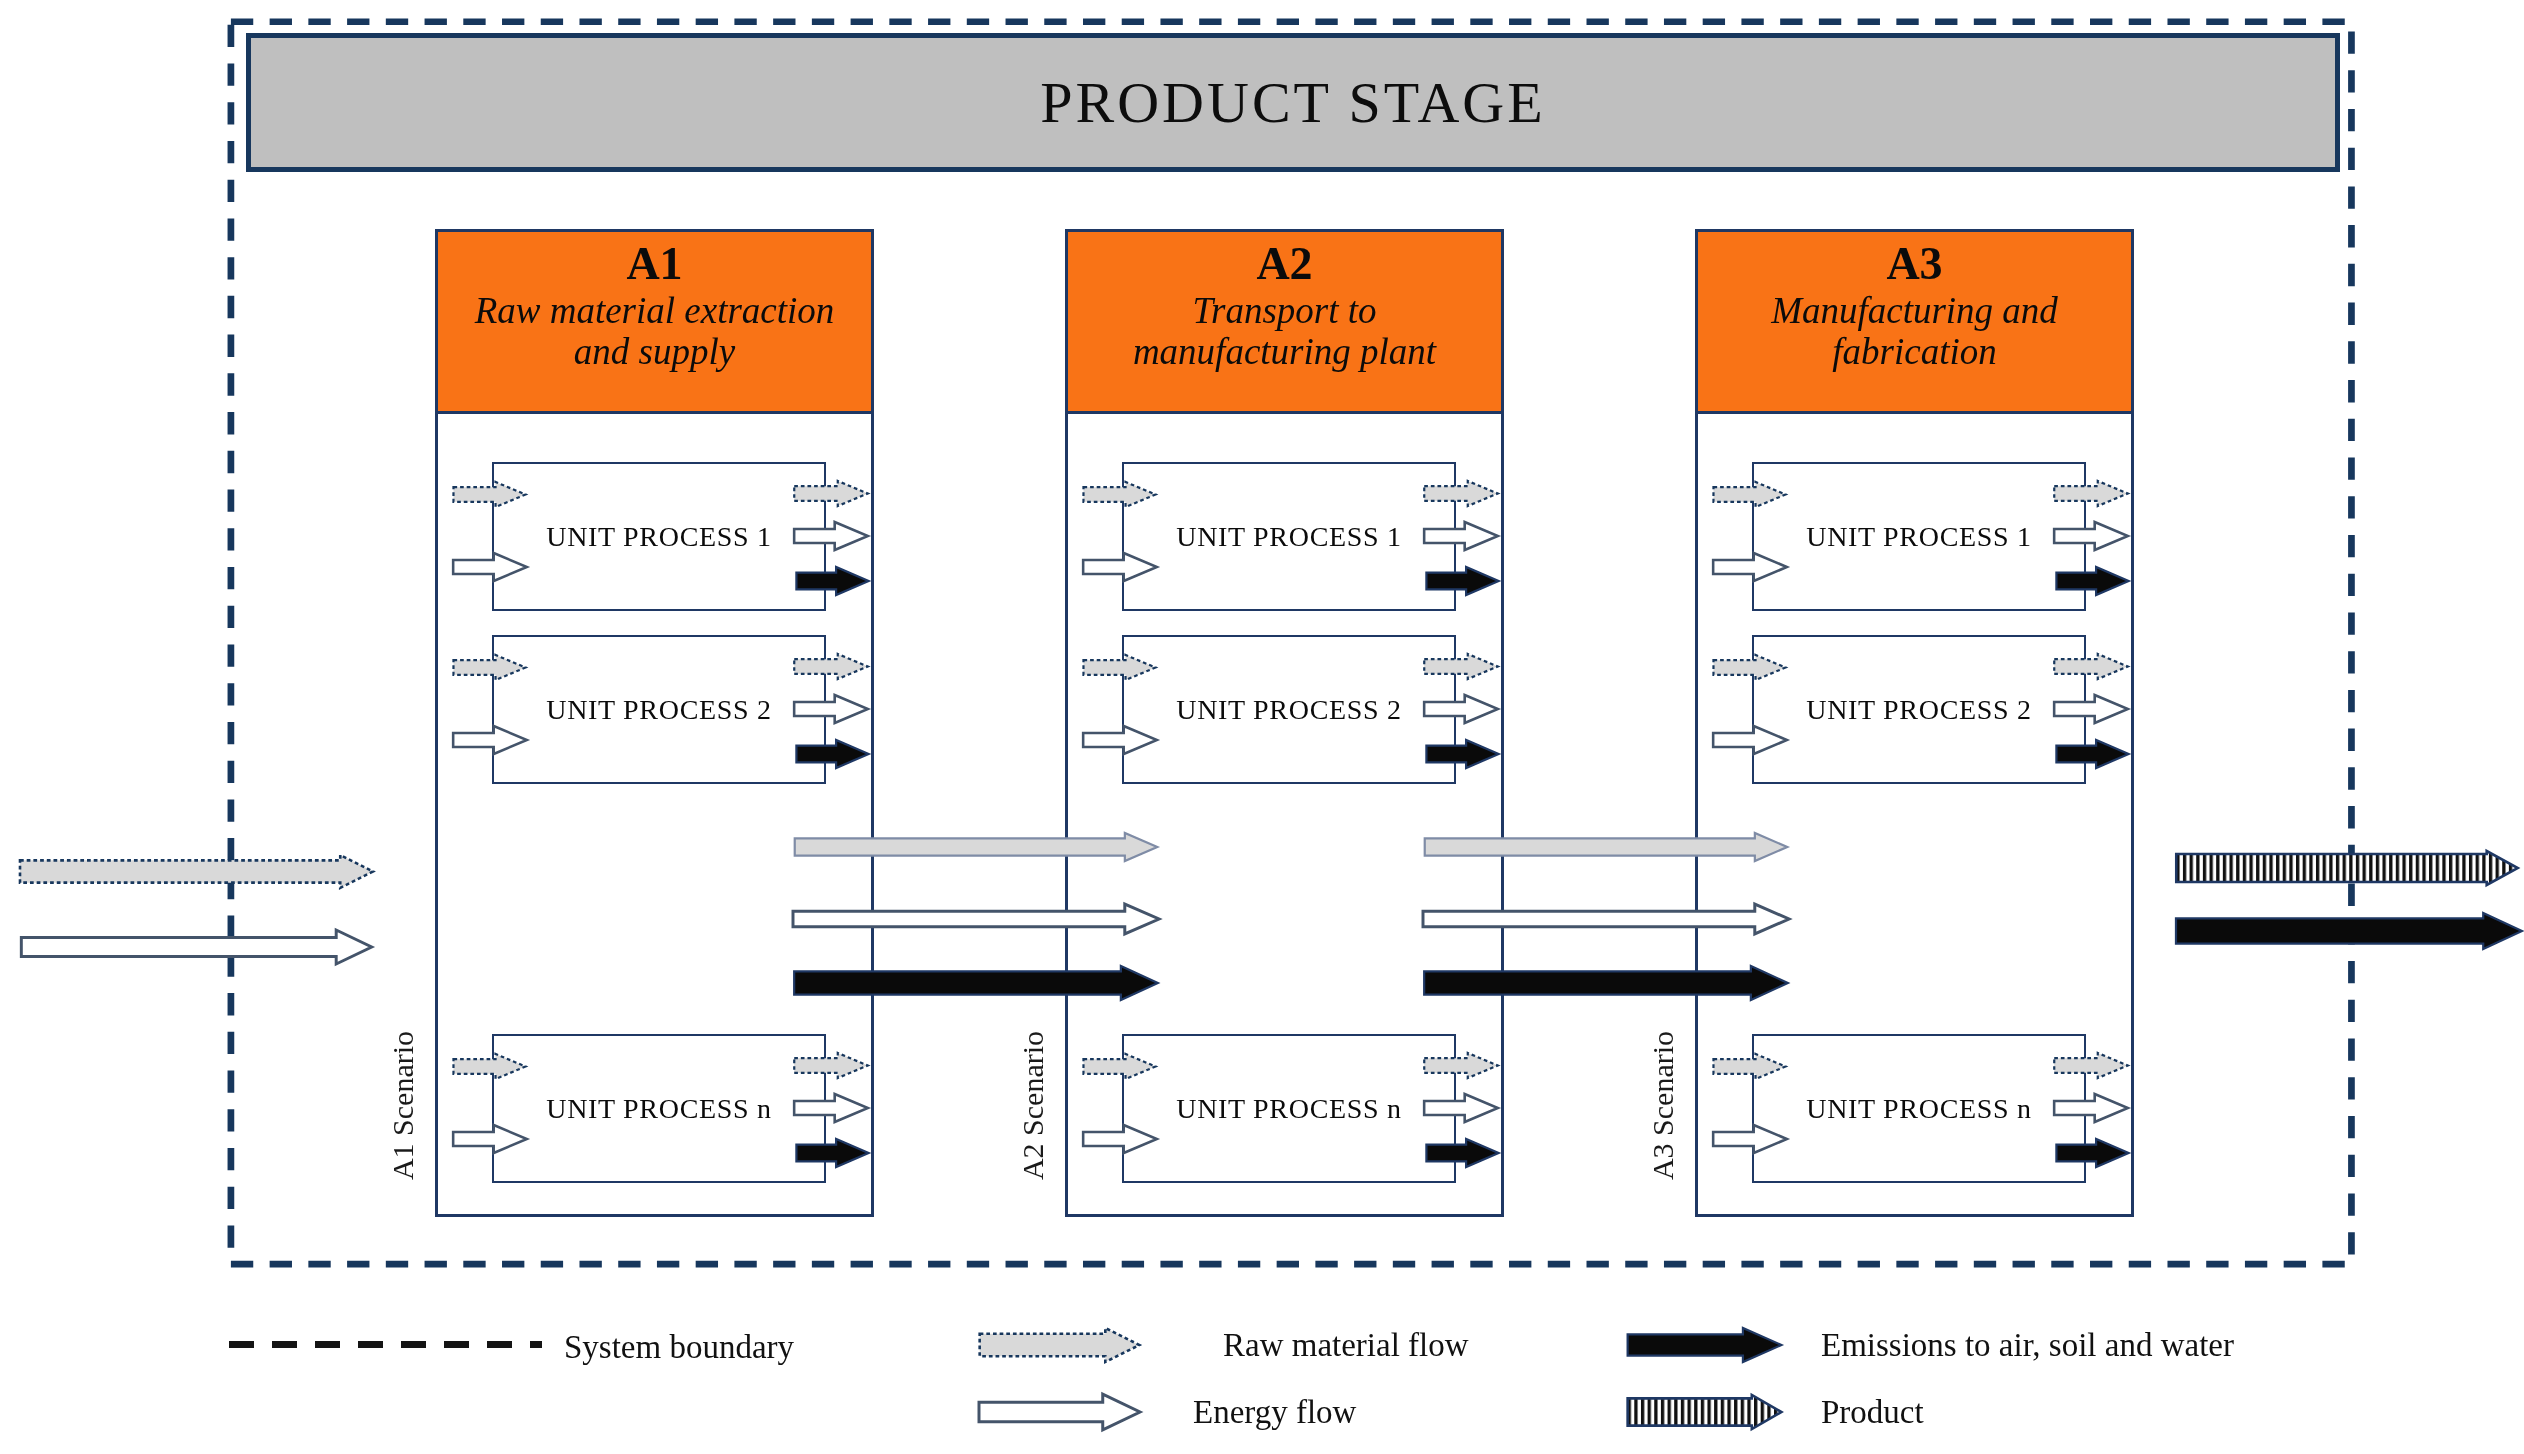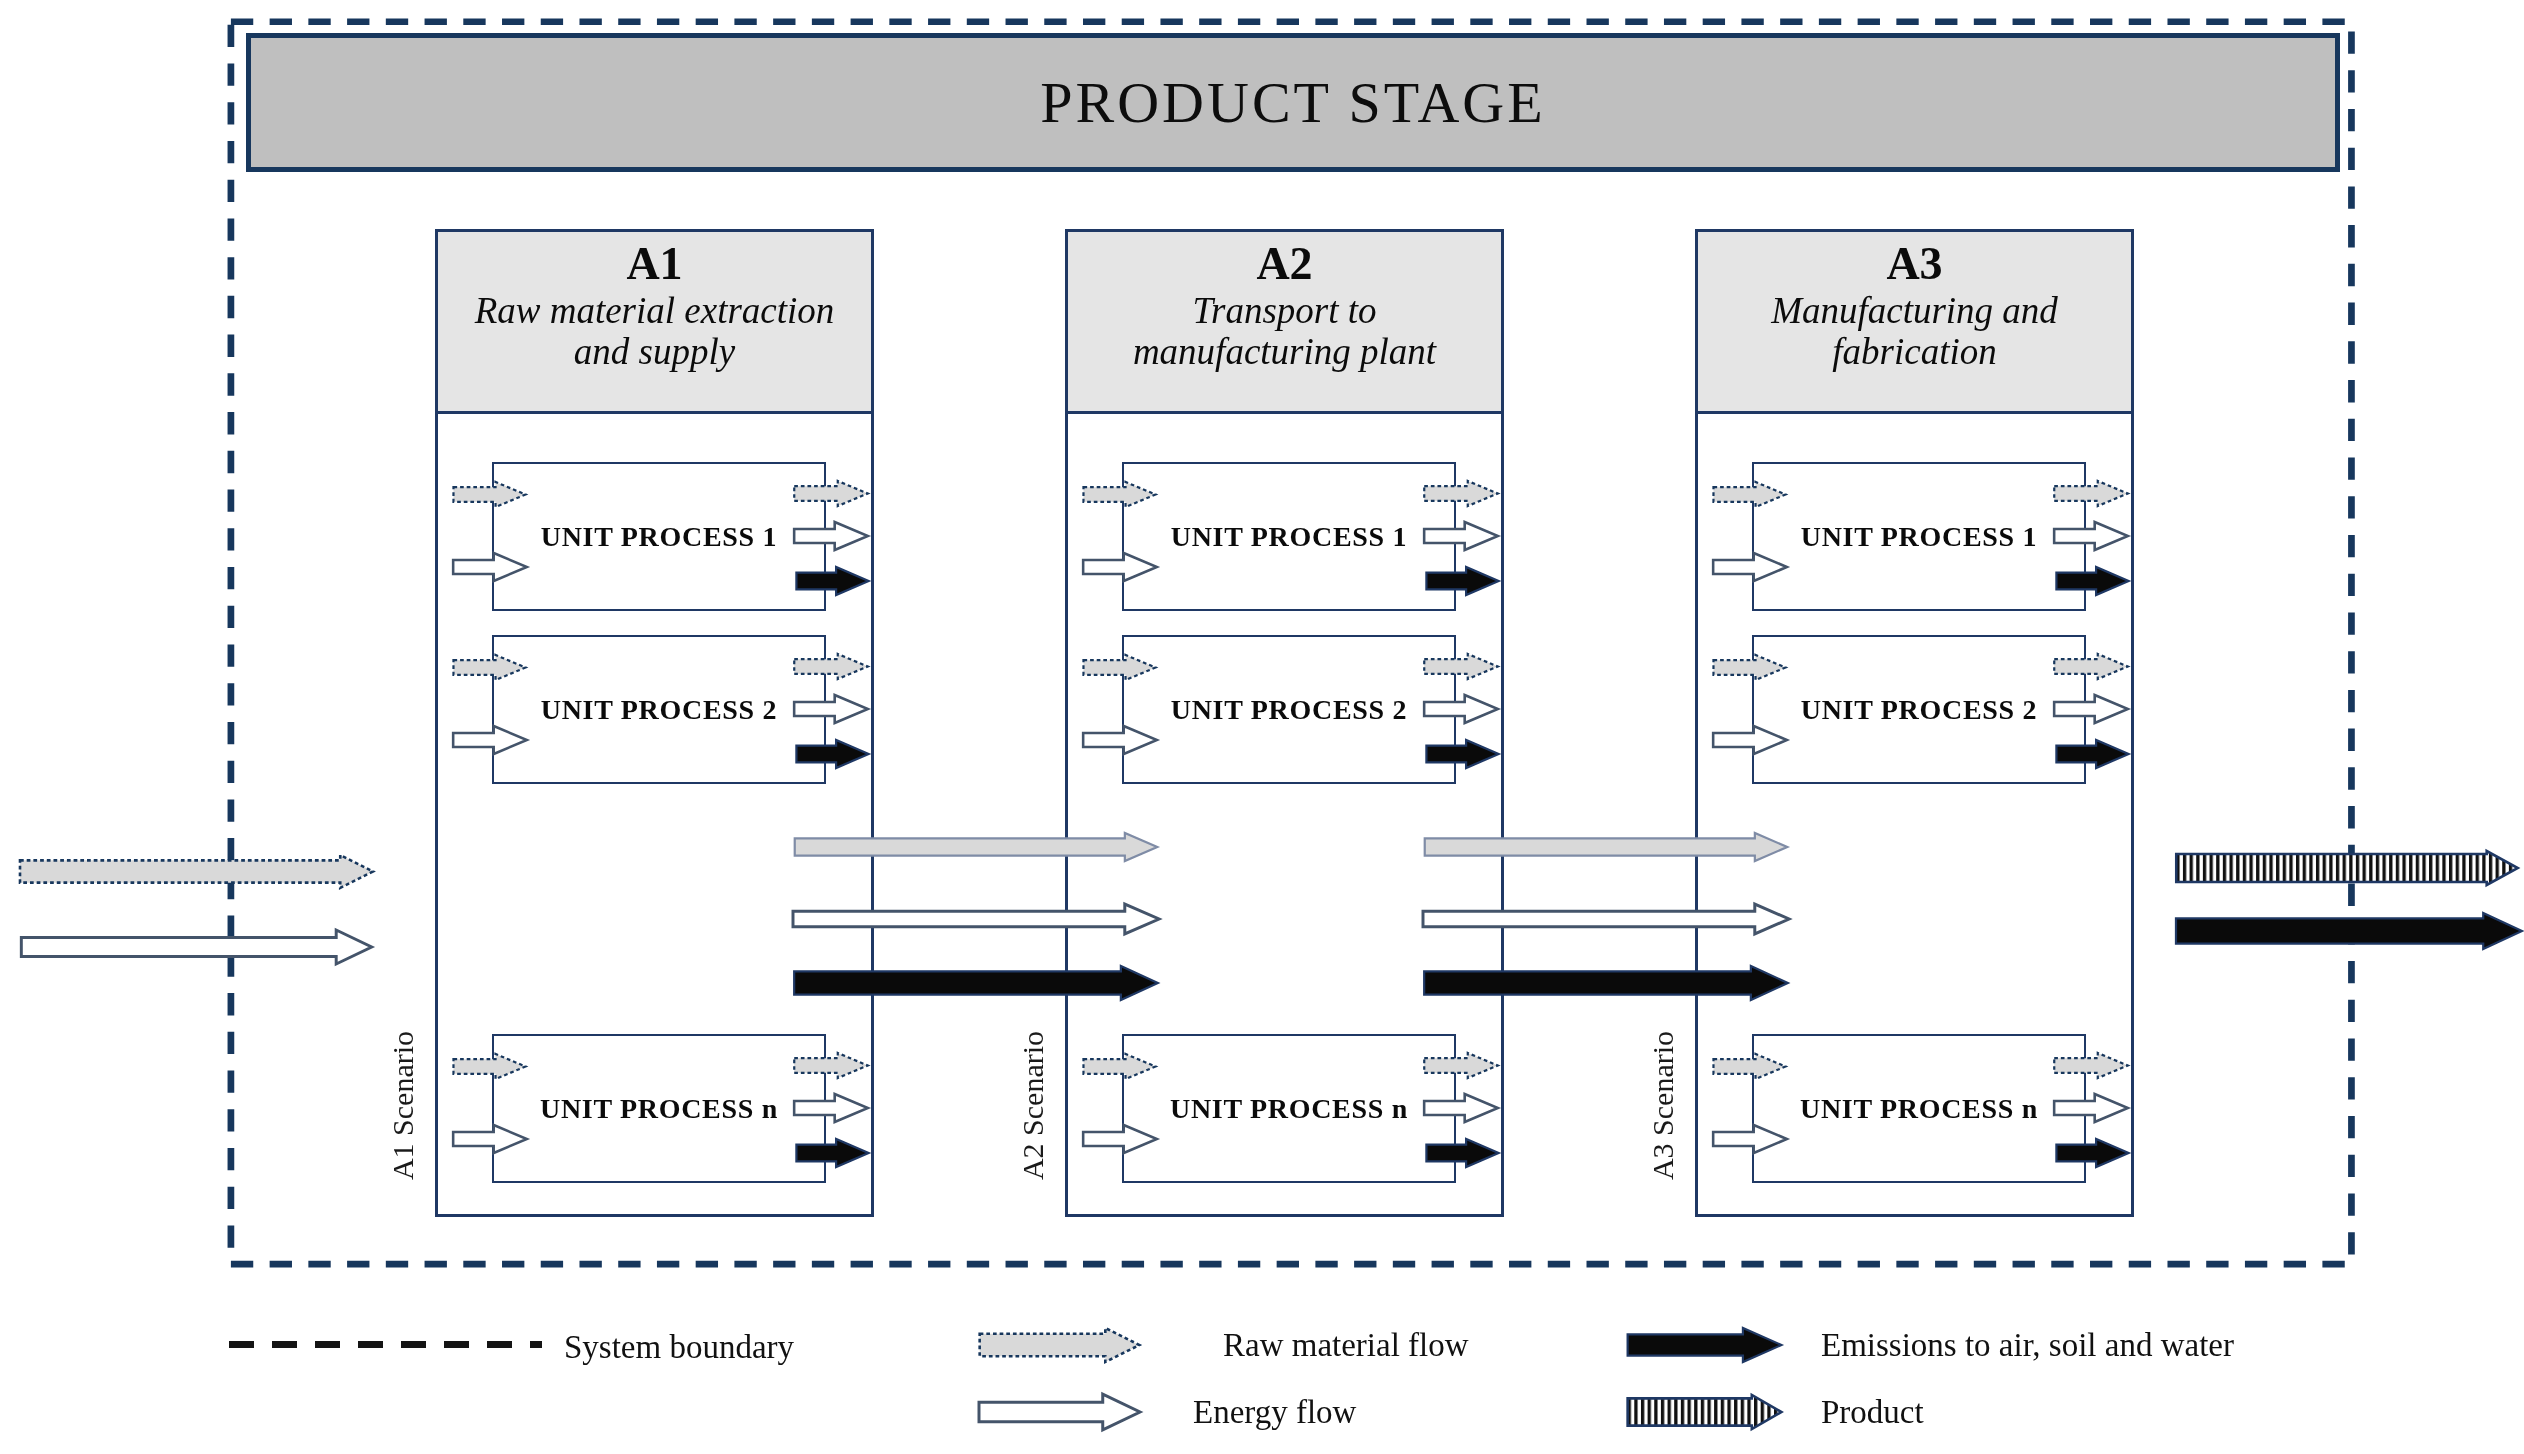--- a/index.html
+++ b/index.html
@@ -29,30 +29,30 @@
   
   .stage-column{
     position:absolute;
     width:439px;height:988px;
     background:#ffffff;
     border:3px solid #1f3864;
     box-sizing:border-box;
   }
   .stage-header{
     position:absolute;left:-3px;top:-3px;width:439px;height:185px;
-    background:#e5e5e5;border:3px solid #1f3864;box-sizing:border-box;
+    background:#f97316;border:3px solid #1f3864;box-sizing:border-box;
     display:flex;flex-direction:column;align-items:center;justify-content:flex-start;
     padding-top:7.4px;
   }
   .stage-code{font-size:46px;font-weight:bold;line-height:1.1;}
   .stage-name{font-size:37px;font-style:italic;line-height:1.12;text-align:center;max-width:402px;}
   .unit-box{
     position:absolute;left:54px;width:334px;height:149px;
     background:#ffffff;border:2.2px solid #1f3864;box-sizing:border-box;
-    display:flex;align-items:center;justify-content:center;font-weight:bold;
+    display:flex;align-items:center;justify-content:center;
   }
   .unit-label{font-size:28px;letter-spacing:0.7px;white-space:nowrap;}
   .scenario-label{
     position:absolute;left:-162px;width:253px;height:33px;
     transform:rotate(-90deg);
     display:flex;align-items:center;justify-content:center;
     font-size:30px;color:#1a1a1a;white-space:nowrap;
   }
 
   

